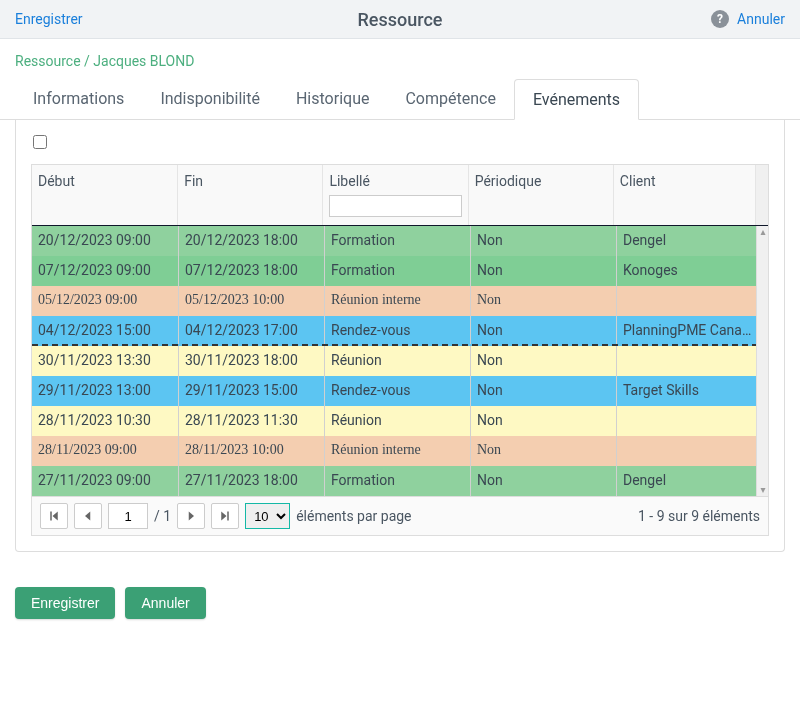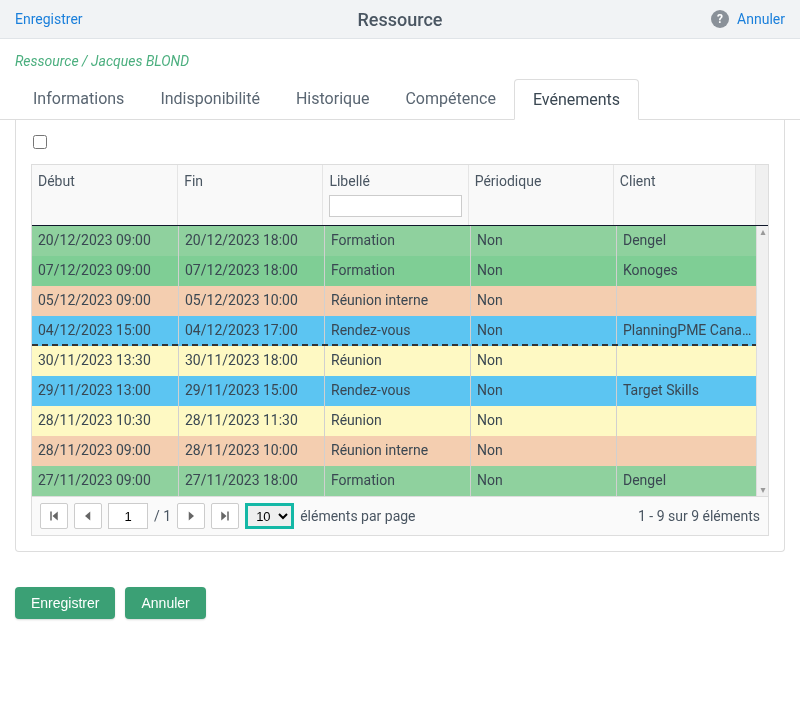--- a/index.html
+++ b/index.html
@@ -5,21 +5,21 @@
   * { box-sizing: border-box; margin: 0; padding: 0; }
   body { font-family: -apple-system, BlinkMacSystemFont, "Segoe UI", Roboto, Arial, sans-serif; font-size: 14px; color: #3a4752; background: #fff; width: 800px; }
   
   .header { display: flex; align-items: center; justify-content: space-between; padding: 10px 15px; background: #f1f3f5; border-bottom: 1px solid #e0e4e8; }
   .header-left a { color: #1a7fdb; text-decoration: none; font-size: 14px; }
   .header-title { font-size: 18px; font-weight: 500; color: #4a5662; position: absolute; left: 50%; transform: translateX(-50%); }
   .header-right { display: flex; align-items: center; gap: 8px; }
   .header-right a { color: #1a7fdb; text-decoration: none; font-size: 14px; }
   .help-icon { width: 18px; height: 18px; background: #8a9199; border-radius: 50%; color: #fff; display: inline-flex; align-items: center; justify-content: center; font-size: 12px; font-weight: bold; }
   
-  .breadcrumb { padding: 14px 15px 10px; color: #4caf7f; font-style: italic; font-size: 14px; }
+  .breadcrumb { padding: 14px 15px 10px; color: #4caf7f; font-size: 14px; }
   
   .tabs { display: flex; padding: 0 15px; border-bottom: 1px solid #ddd; }
   .tab { padding: 10px 18px; color: #5a6672; cursor: pointer; position: relative; font-size: 16px; }
   .tab.active { background: #fff; border: 1px solid #ddd; border-bottom: 1px solid #fff; border-radius: 4px 4px 0 0; margin-bottom: -1px; color: #3a4752; }
   
   .content-panel { margin: 0 15px 20px; border: 1px solid #ddd; border-top: none; border-radius: 0 0 4px 4px; padding: 15px; }
   
   .checkbox-row { display: flex; align-items: center; gap: 8px; margin-bottom: 15px; padding-left: 2px; }
   .checkbox-row input[type=checkbox] { width: 14px; height: 14px; }
   .checkbox-row label { color: #4a5662; font-size: 14px; }
@@ -35,34 +35,34 @@
   .col-client { width: 143px; }
   .col-scroll { width: 12px; background: #f0f0f0; }
   .filter-input { width: 100%; padding: 3px 4px; border: 1px solid #ccc; font-size: 12px; height: 22px; }
   
   .grid-body { position: relative; }
   .grid-row { display: flex; font-size: 14px; height: 30px; align-items: stretch; }
   .grid-cell { padding: 6px 6px; border-right: 1px solid #d0d0d0; overflow: hidden; white-space: nowrap; text-overflow: ellipsis; }
   .grid-cell:last-child { border-right: none; }
   .row-green { background: #8fd19e; }
   .row-green2 { background: #7fce95; }
-  .row-peach { background: #f4ceb0; }
+  .row-peach { background: #f4ceb0; font-family: Liberation Serif, serif; }
   .row-orange { background: #fef9c3; }
   .row-blue { background: #5cc5f2; }
   .divider-row { border-bottom: 2px dashed #333; }
   .scroll-col { width: 12px; background: #f0f0f0; border-left: 1px solid #ddd; position: absolute; right: 0; top: 0; bottom: 0; }
   .scroll-arrow { position: absolute; left: 1px; width: 10px; height: 10px; font-size: 10px; color: #999; line-height: 10px; text-align: center; }
   .scroll-arrow.up { top: 1px; }
   .scroll-arrow.down { bottom: 1px; }
   
   .pager { display: flex; align-items: center; padding: 6px 8px; background: #fafafa; border-top: 1px solid #ddd; gap: 6px; font-size: 14px; color: #4a5662; }
   .pager-btn { width: 28px; height: 26px; border: 1px solid #ccc; background: #fff; display: inline-flex; align-items: center; justify-content: center; cursor: pointer; color: #666; border-radius: 2px; }
   .pager-btn svg { width: 12px; height: 12px; }
   .pager-input { width: 40px; height: 26px; text-align: center; border: 1px solid #ccc; font-size: 13px; }
-  .pager-select { height: 26px; border: 3px solid #14b8a6; font-size: 13px; padding: 0 4px; }
+  .pager-select { height: 26px; border: 1px solid #14b8a6; font-size: 13px; padding: 0 4px; }
   .pager-spacer { flex: 1; }
   .pager-info { color: #4a5662; }
   
   .footer-buttons { padding: 15px; display: flex; gap: 10px; }
   .btn { padding: 8px 16px; border: none; border-radius: 4px; background: #3ba075; color: #fff; font-size: 14px; cursor: pointer; box-shadow: 0 1px 2px rgba(0,0,0,.15); }
 </style>
 </head>
 <body>
 
 <div class="header">

